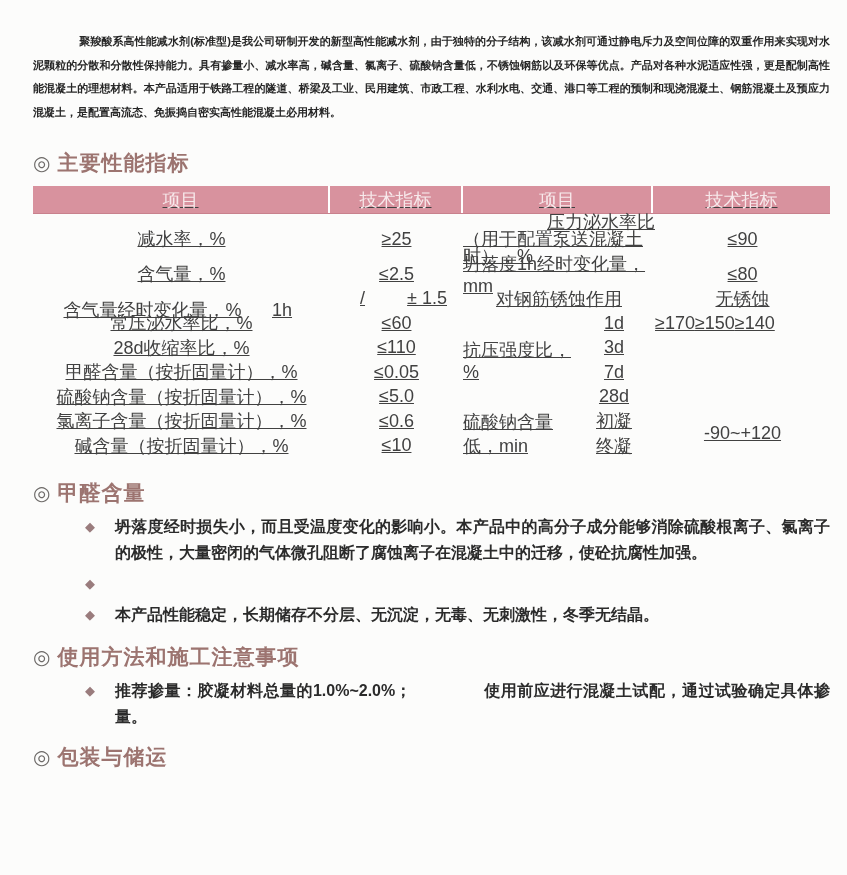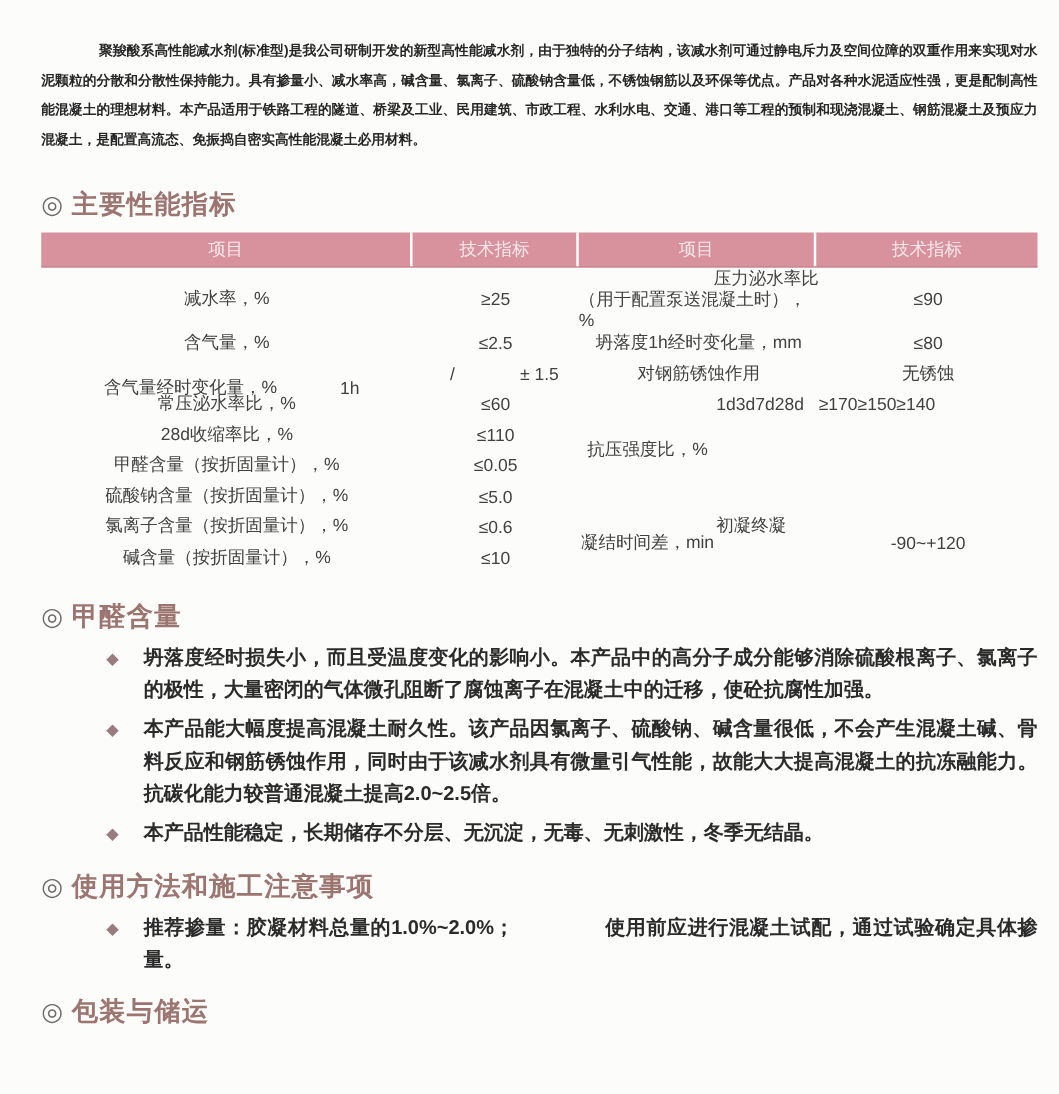--- a/index.html
+++ b/index.html
@@ -25,21 +25,21 @@
     font-size:21px;font-weight:bold;color:#9c7470;
     letter-spacing:1px;
   }
   .heading .marker{color:#6d6a68;font-size:20px;font-weight:normal;letter-spacing:0;}
   .h-perf{margin-top:25px;}
   .h-adv{margin-top:21px;}
   .h-usage{margin-top:15px;}
   .h-pack{margin-top:13px;}
 
   
-  .ptable{margin-top:9px;width:797px;font-size:14px;color:#414141;}
+  .ptable{margin-top:9px;width:797px;font-size:18px;color:#414141;text-decoration:underline;}
   .thead{display:flex;height:27px;background:#d8929e;color:#f7e9eb;border-bottom:1px solid #c8818d;}
   .th{display:flex;align-items:center;justify-content:center;box-sizing:border-box;}
   .th1{width:297px;border-right:2px solid #fff;}
   .th2{width:133px;border-right:2px solid #fff;}
   .th3{width:190px;border-right:2px solid #fff;}
   .th4{flex:1;}
   .tbody{display:flex;padding-top:2px;}
   .tleft{width:430px;}
   .tright{width:367px;}
   .cell{display:flex;align-items:center;justify-content:center;box-sizing:border-box;}
@@ -56,21 +56,21 @@
   .rrow{display:flex;height:24.5px;}
   .rrow.first{height:46px;}
   .r-label{width:192px;}
   .r-label2{width:192px;display:flex;flex-direction:column;justify-content:center;align-items:flex-end;line-height:17px;}
   .r-value{width:175px;}
 
   .strength-block,.setting-block{display:flex;}
   .strength-block{height:98px;}
   .setting-block{height:49px;}
   .s-label,.st-label{width:110px;}
-  .s-ages,.st-subs{width:82px;display:flex;flex-direction:row;}
+  .s-ages,.st-subs{width:82px;display:flex;flex-direction:column;}
   .s-ages span,.st-subs span{height:24.5px;display:flex;align-items:center;justify-content:center;}
   .s-values{width:175px;display:flex;flex-direction:row;}
   .s-values span{height:24.5px;display:flex;align-items:center;justify-content:center;}
   .st-value{width:175px;}
 
   
   .bullets{margin-top:7px;}
   .bullet{display:flex;margin:5px 0;}
   .bullet .dia{
     width:30px;margin-left:52px;flex-shrink:0;
@@ -172,21 +172,21 @@
             <span>7d</span>
             <span>28d</span>
           </div>
           <div class="s-values">
             <span>≥170</span>
             <span>≥150</span>
             <span>≥140</span>
           </div>
         </div>
         <div class="setting-block">
-          <div class="cell st-label">凝结时间差，min</div>
+          <div class="cell st-label">硫酸钠含量低，min</div>
           <div class="st-subs">
             <span>初凝</span>
             <span>终凝</span>
           </div>
           <div class="cell st-value">-90~+120</div>
         </div>
       </div>
 
     </div>
   </div>
@@ -195,21 +195,20 @@
     <span class="marker">◎</span>
     <span>甲醛含量</span>
   </div>
   <div class="bullets">
     <div class="bullet">
       <span class="dia">◆</span>
       <p class="btext">坍落度经时损失小，而且受温度变化的影响小。本产品中的高分子成分能够消除硫酸根离子、氯离子的极性，大量密闭的气体微孔阻断了腐蚀离子在混凝土中的迁移，使砼抗腐性加强。</p>
     </div>
     <div class="bullet">
       <span class="dia">◆</span>
-      <p class="btext">本产品能大幅度提高混凝土耐久性。该产品因氯离子、硫酸钠、碱含量很低，不会产生混凝土碱、骨料反应和钢筋锈蚀作用，同时由于该减水剂具有微量引气性能，故能大大提高混凝土的抗冻融能力。抗碳化能力较普通混凝土提高2.0~2.5倍。</p>
     </div>
     <div class="bullet">
       <span class="dia">◆</span>
       <p class="btext">本产品性能稳定，长期储存不分层、无沉淀，无毒、无刺激性，冬季无结晶。</p>
     </div>
   </div>
 
   <div class="heading h-usage">
     <span class="marker">◎</span>
     <span>使用方法和施工注意事项</span>

